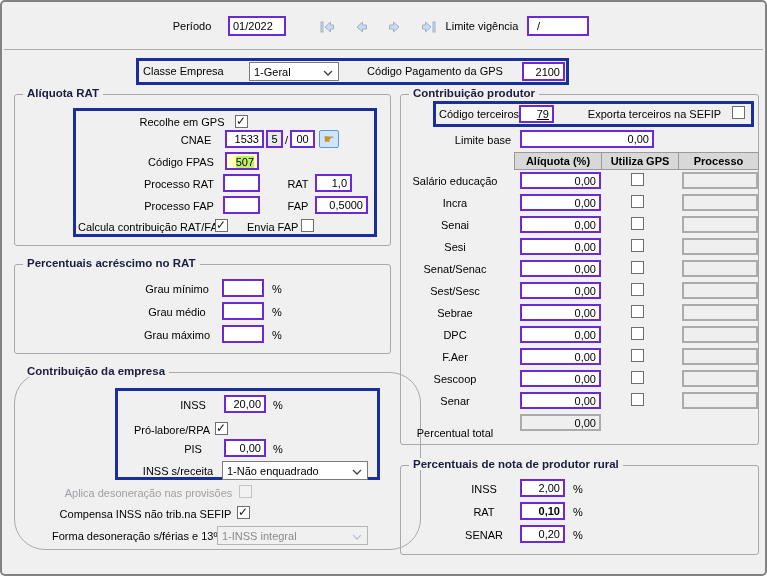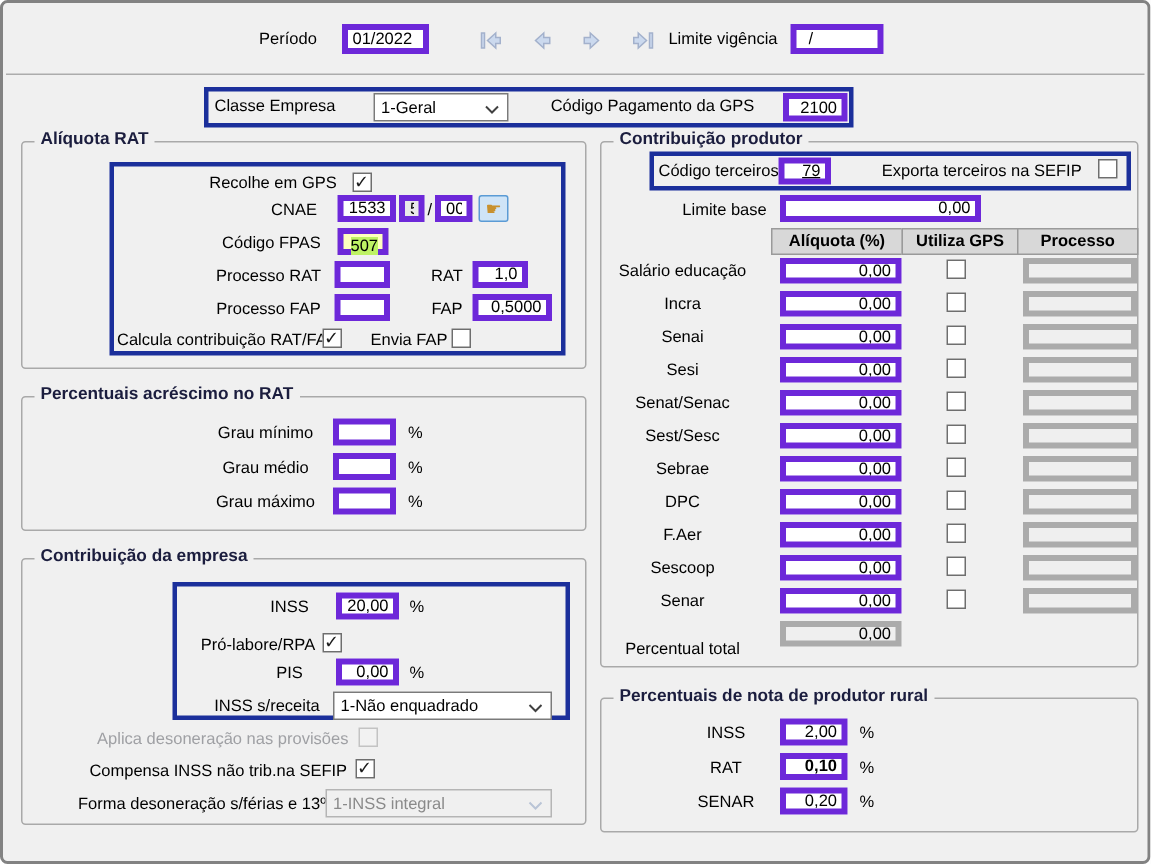--- a/index.html
+++ b/index.html
@@ -7,21 +7,21 @@
     position:relative; width:767px; height:576px; box-sizing:border-box;
     background:#F0F0F0; border:2px solid #828282; border-radius:5px;
     font-family:"Liberation Sans", sans-serif; font-size:11px; color:#000;
     overflow:hidden;
   }
   .lb { position:absolute; font-size:11px; white-space:nowrap; line-height:13px; }
   .lb.r { text-align:center; }
   .lb.dis { color:#9FA0A4; }
   .tb {
     position:absolute; box-sizing:border-box; height:18px;
-    background:#fff; border:4px solid #6d28d9; padding:0 3px;
+    background:#fff; border:2px solid #6d28d9; padding:0 3px;
     font-family:"Liberation Sans", sans-serif; font-size:11px; color:#000;
   }
   .tb.right { text-align:right; }
   .tb.center{ text-align:center; }
   .tb.ro { background:#EFEFEF; border-color:#ABABAB; }
   .divider { position:absolute; left:2px; right:2px; height:1px; background:#ACACAC; }
   .bluebox { position:absolute; border:3px solid #1B2F9B; box-sizing:border-box; }
   .grp { position:absolute; border:1px solid #A9A9A9; border-radius:3px; box-sizing:border-box; }
   .grp-ttl {
     position:absolute; top:-8px; left:8px; background:#F0F0F0; padding:0 4px;
@@ -149,21 +149,21 @@
   <span class="pct" style="left:270px;top:281px;">%</span>
 
   <span class="lb r" style="left:135px;top:304px;width:80px;">Grau médio</span>
   <input class="tb right" style="left: 220px; top: 300px; width: 42px;" value="">
   <span class="pct" style="left:270px;top:304px;">%</span>
 
   <span class="lb r" style="left:135px;top:327px;width:80px;">Grau máximo</span>
   <input class="tb right" style="left: 220px; top: 323px; width: 42px;" value="">
   <span class="pct" style="left:270px;top:327px;">%</span>
 
-  <div class="grp" style="left:12px;top:370px;width:377px;height:178px;">
+  <div class="grp" style="left:12px;top:370px;width:407px;height:178px;border-radius:31px;">
     <span class="grp-ttl">Contribuição da empresa</span>
   </div>
   <div class="bluebox" style="left:113px;top:386px;width:265px;height:92px;"></div>
 
   <span class="lb r" style="left:166px;top:397px;width:50px;">INSS</span>
   <input class="tb right" style="left: 222px; top: 393px; width: 42px;" value="20,00">
   <span class="pct" style="left:271px;top:397px;">%</span>
 
   <span class="lb r" style="left:130px;top:422px;width:80px;">Pró-labore/RPA</span>
   <span class="cb checked" style="left:213px;top:420px;"></span>

